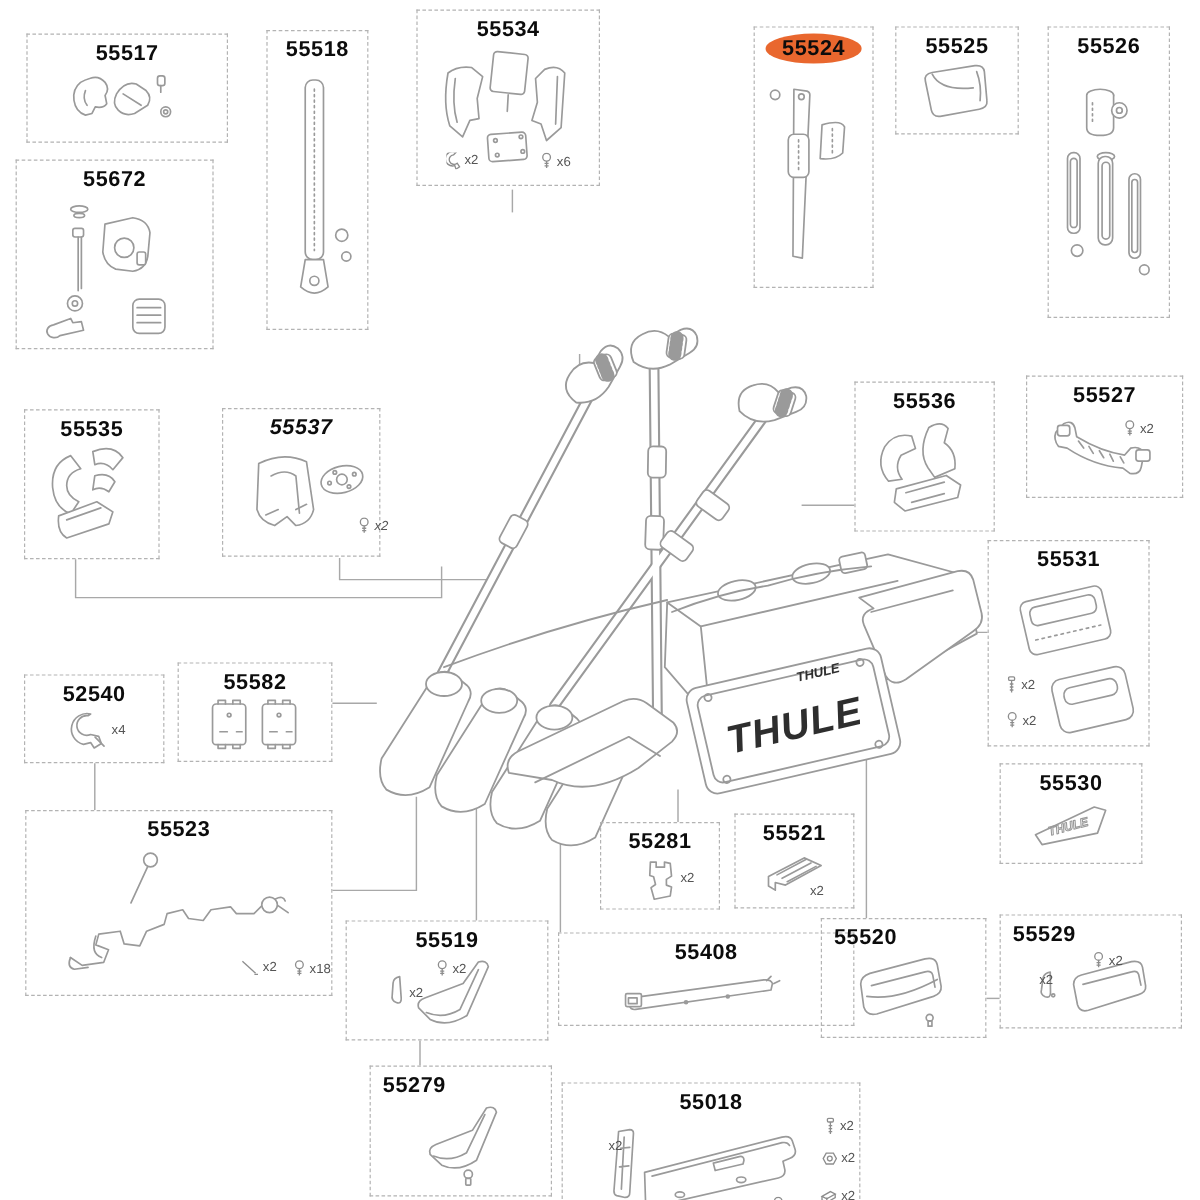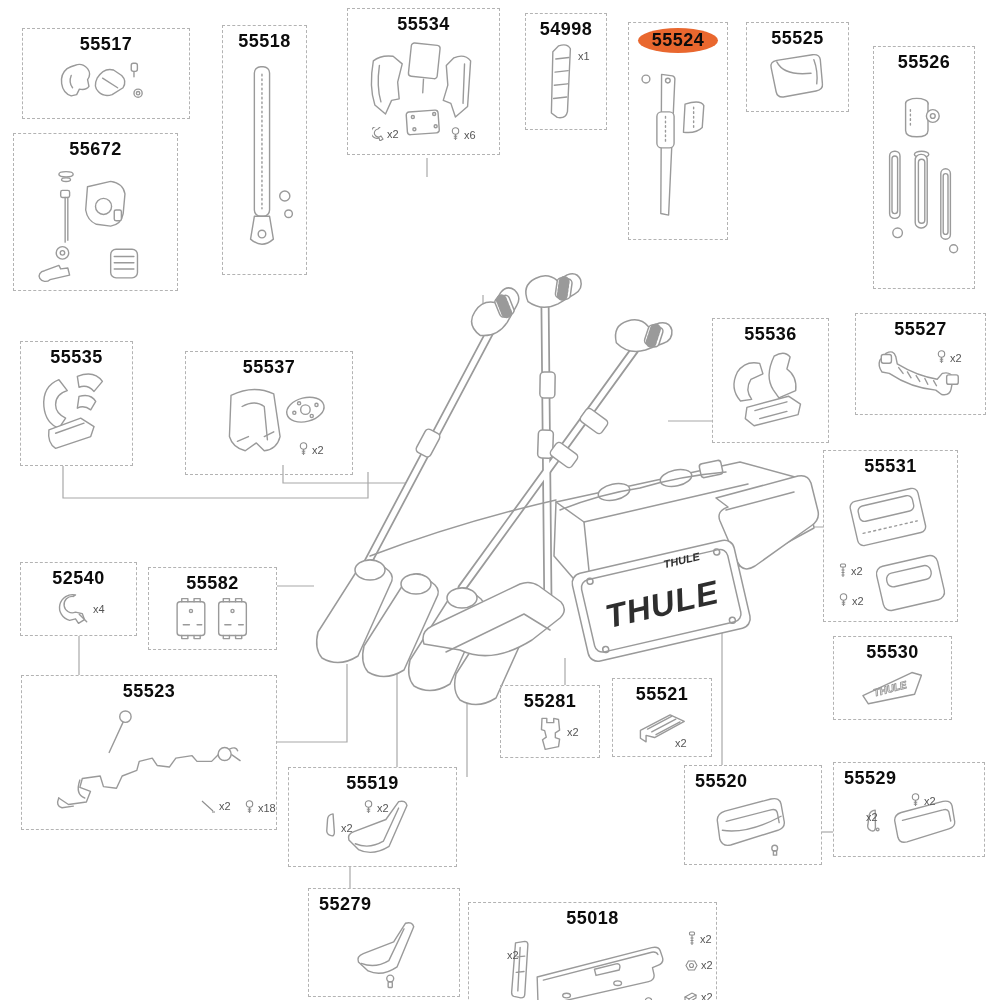--- a/index.html
+++ b/index.html
@@ -203,51 +203,41 @@
       <div class="qty" style="left: 102px; top: 118px;">
         <svg width="11" height="15" viewBox="0 0 11 15">
           <circle cx="5.5" cy="4" r="3.2"></circle>
           <line x1="5.5" y1="7.2" x2="5.5" y2="13"></line>
           <line x1="3.8" y1="9.2" x2="7.2" y2="9.2"></line>
           <line x1="3.8" y1="11.2" x2="7.2" y2="11.2"></line>
         </svg>
         <span>x6</span>
       </div>
     </div>
-    <div class="part-box" style="left: 525px; top: 13px; width: 82px; height: 117px;">
-      <div class="label-row"><span class="part-label">54998</span></div>
-      <svg class="sketch" viewBox="0 0 80 115" preserveAspectRatio="xMidYMid meet">
-        <path class="f" d="M30 8 q12 -4 16 4 l-4 86 q-2 10 -14 8 l-8 -6 2 -84z"></path>
-        <path d="M26 26 l18 -2 M25 44 l18 -2 M24 62 l18 -2 M23 80 l18 -2"></path>
-      </svg>
-      <div class="qty" style="left: 52px; top: 36px;">
-        <span>x1</span>
-      </div>
-    </div>
     <div class="part-box" style="left: 628px; top: 22px; width: 100px; height: 218px;">
       <div class="label-row"><span class="part-label hl">55524</span></div>
       <svg class="sketch hl-off" viewBox="0 0 110 210" preserveAspectRatio="xMidYMid meet">
         <circle class="f" cx="14" cy="20" r="5"></circle>
         <path class="f" d="M34 14 l14 2 q3 1 3 4 l-8 174 -10 -2z"></path>
         <circle cx="42" cy="22" r="3"></circle>
         <rect class="f" x="28" y="62" width="22" height="46" rx="6"></rect>
         <line class="rib" x1="39" y1="68" x2="39" y2="102" stroke-width="14"></line>
         <path class="f" d="M64 52 q20 -6 24 2 l-2 28 q-8 8 -24 6z"></path>
         <line class="rib" x1="75" y1="56" x2="75" y2="84" stroke-width="16"></line>
       </svg>
     </div>
     <div class="part-box" style="left: 746px; top: 22px; width: 103px; height: 90px;">
       <div class="label-row"><span class="part-label">55525</span></div>
       <svg class="sketch" viewBox="0 0 110 80" preserveAspectRatio="xMidYMid meet">
         <path class="f" d="M18 26 q-2 -8 8 -10 l50 -8 q10 -1 11 7 l3 34 q1 8 -9 10 l-44 8 q-10 2 -12 -7z"></path>
         <path d="M26 18 q10 20 48 16"></path>
         <path d="M78 15 q6 16 4 34"></path>
       </svg>
     </div>
-    <div class="part-box" style="left: 873px; top: 22px; width: 102px; height: 243px; margin-top: 24px;">
+    <div class="part-box" style="left: 873px; top: 22px; width: 102px; height: 243px;">
       <div class="label-row"><span class="part-label">55526</span></div>
       <svg class="sketch" viewBox="0 0 110 215" preserveAspectRatio="xMidYMid meet">
         <ellipse class="f" cx="46" cy="14" rx="14" ry="6"></ellipse>
         <path class="f" d="M32 14 l0 34 q0 8 14 8 q14 0 14 -8 l0 -34"></path>
         <circle class="f" cx="66" cy="30" r="8"></circle>
         <circle cx="66" cy="30" r="3"></circle>
         <line class="rib" x1="38" y1="22" x2="38" y2="44" stroke-width="8"></line>
         <rect class="f" x="12" y="74" width="13" height="84" rx="6"></rect>
         <rect x="15" y="80" width="7" height="72" rx="3.5"></rect>
         <ellipse class="f" cx="52" cy="78" rx="9" ry="4"></ellipse>
@@ -262,21 +252,21 @@
     <div class="part-box" style="left: 20px; top: 341px; width: 113px; height: 125px;">
       <div class="label-row"><span class="part-label">55535</span></div>
       <svg class="sketch" viewBox="0 0 110 110" preserveAspectRatio="xMidYMid meet">
         <path class="f" d="M34 14 q-20 8 -18 32 q2 20 18 26 l8 -12 q-12 -6 -12 -16 q0 -13 14 -17z"></path>
         <path class="f" d="M56 10 q20 -8 30 6 l-10 12 q-8 -9 -18 -5z"></path>
         <path class="f" d="M58 34 q14 -4 20 6 l-6 10 q-8 -6 -16 -2z"></path>
         <path class="f" d="M22 74 l38 -14 16 10 -4 12 -42 14 q-10 -6 -8 -22z"></path>
         <path d="M30 78 l34 -12"></path>
       </svg>
     </div>
-    <div class="part-box" style="left: 185px; top: 351px; width: 168px; height: 124px;">
+    <div class="part-box" style="left: 185px; top: 340px; width: 132px; height: 124px; font-style: italic;">
       <div class="label-row"><span class="part-label">55537</span></div>
       <svg class="sketch" viewBox="0 0 160 115" preserveAspectRatio="xMidYMid meet">
         <path class="f" d="M32 22 q28 -14 54 -2 l8 54 q-4 16 -20 18 l-10 -10 -14 10 q-16 -4 -20 -18z"></path>
         <path d="M46 36 q16 -9 28 0 l4 42"></path>
         <path d="M40 80 l14 -6 M74 74 l12 -6"></path>
         <ellipse class="f" cx="126" cy="40" rx="24" ry="15" transform="rotate(-14 126 40)"></ellipse>
         <circle class="f" cx="126" cy="40" r="6"></circle>
         <circle cx="112" cy="44" r="2"></circle>
         <circle cx="140" cy="34" r="2"></circle>
         <circle cx="118" cy="32" r="2"></circle>
@@ -362,21 +352,21 @@
     <div class="part-box" style="left: 20px; top: 562px; width: 117px; height: 74px;">
       <div class="label-row"><span class="part-label">52540</span></div>
       <svg class="sketch" viewBox="0 0 70 55" preserveAspectRatio="xMidYMid meet">
         <path class="f" d="M28 10 a11 11 0 1 0 3 21 l9 2 3 8 -8 5 -4 -6 -8 2 a17 17 0 1 1 8 -34z"></path>
         <path d="M36 34 l10 10"></path>
       </svg>
       <div class="qty" style="left: 72px; top: 40px;">
         <span>x4</span>
       </div>
     </div>
-    <div class="part-box" style="left: 148px; top: 552px; width: 129px; height: 83px; margin-top: 15px;">
+    <div class="part-box" style="left: 148px; top: 552px; width: 129px; height: 83px;">
       <div class="label-row"><span class="part-label">55582</span></div>
       <svg class="sketch" viewBox="0 0 120 65" preserveAspectRatio="xMidYMid meet">
         <rect class="f" x="14" y="10" width="36" height="44" rx="4"></rect>
         <path d="M20 10 v-4 h8 v4 M36 10 v-4 h8 v4 M20 54 v4 h8 v-4 M36 54 v4 h8 v-4"></path>
         <circle cx="32" cy="22" r="2"></circle>
         <path d="M22 40 h8 M40 40 h6"></path>
         <rect class="f" x="68" y="10" width="36" height="44" rx="4"></rect>
         <path d="M74 10 v-4 h8 v4 M90 10 v-4 h8 v4 M74 54 v4 h8 v-4 M90 54 v4 h8 v-4"></path>
         <circle cx="86" cy="22" r="2"></circle>
         <path d="M76 40 h8 M94 40 h6"></path>
@@ -442,20 +432,31 @@
       <div class="qty" style="left: 74px; top: 32px;">
         <svg width="11" height="15" viewBox="0 0 11 15">
           <circle cx="5.5" cy="4" r="3.2"></circle>
           <line x1="5.5" y1="7.2" x2="5.5" y2="13"></line>
           <line x1="3.8" y1="9.2" x2="7.2" y2="9.2"></line>
           <line x1="3.8" y1="11.2" x2="7.2" y2="11.2"></line>
         </svg>
         <span>x2</span>
       </div>
     </div>
+    <div class="part-box" style="left: 465px; top: 777px; width: 247px; height: 78px;">
+      <div class="label-row"><span class="part-label">55408</span></div>
+      <svg class="sketch" viewBox="0 0 240 75" preserveAspectRatio="xMidYMid meet">
+        <path class="f" d="M16 46 l184 -25 q10 -1 12 5 l-2 9 -188 27 q-8 1 -9 -7z"></path>
+        <rect class="f" x="8" y="40" width="22" height="18" rx="2"></rect>
+        <path d="M12 46 h12 v8 h-12z"></path>
+        <path d="M204 22 l6 -6 M214 26 l8 -4"></path>
+        <circle cx="92" cy="52" r="2"></circle>
+        <circle cx="150" cy="44" r="2"></circle>
+      </svg>
+    </div>
     <div class="part-box" style="left: 684px; top: 765px; width: 138px; height: 100px;">
       <div class="label-row left"><span class="part-label">55520</span></div>
       <svg class="sketch" viewBox="0 0 140 105" preserveAspectRatio="xMidYMid meet">
         <path class="f" d="M14 44 q0 -10 12 -14 l72 -19 q14 -3 16 8 l5 28 q1 9 -10 13 l-74 23 q-13 3 -17 -9z"></path>
         <path d="M28 46 l70 -18 q8 -2 10 4 l3 16"></path>
         <path d="M22 60 q40 6 92 -22"></path>
         <circle class="f" cx="104" cy="88" r="4.5"></circle>
         <rect x="102" y="92" width="5" height="7"></rect>
       </svg>
     </div>

